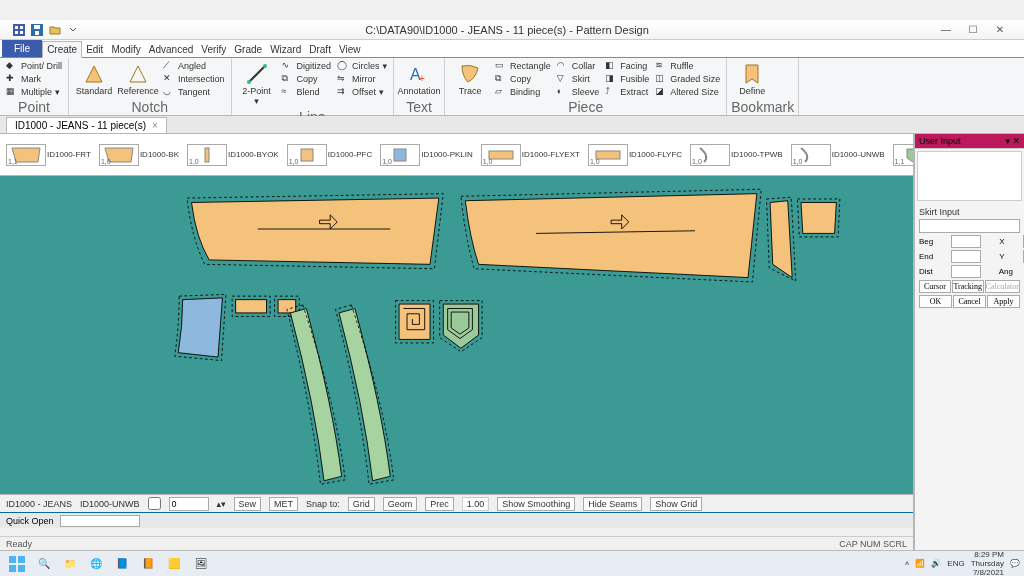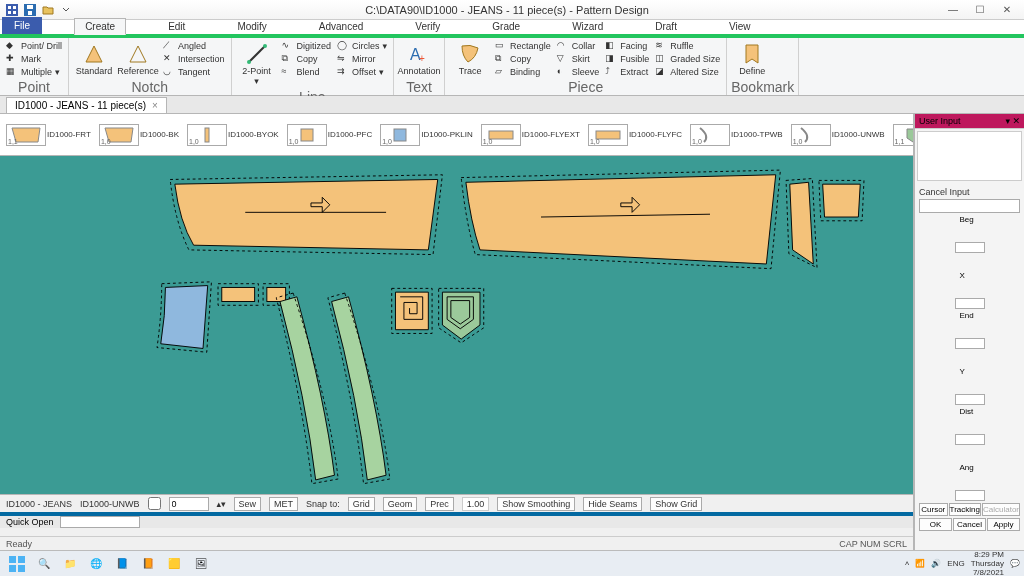--- a/index.html
+++ b/index.html
@@ -1,28 +1,28 @@
 <!DOCTYPE html>
 <html><head>
 <meta charset="utf-8">
 <style>
 * { margin: 0; padding: 0; box-sizing: border-box; font-family: "Segoe UI", Tahoma, sans-serif; }
 body { width: 1024px; height: 576px; background: #f0f0f0; overflow: hidden; display: flex; flex-direction: column; font-size: 10px; }
 
 
-.titlebar { height: 20px; background: linear-gradient(#fff,#f4f4f4); display: flex; align-items: center; padding: 0 4px; border-bottom: 1px solid #ccc; }
+.titlebar { height: 20px; background: linear-gradient(#fff,#f4f4f4); display: flex; align-items: center; padding: 0 11px; border-bottom: 1px solid #ccc; margin-top: 20px; }
 .titlebar .qat { display: flex; gap: 2px; align-items: center; }
 .titlebar .qat .btn { width: 16px; height: 16px; display: flex; align-items: center; justify-content: center; border-radius: 2px; }
 .titlebar .title { flex: 1; text-align: center; font-size: 11px; color: #333; }
 .titlebar .wincontrols { display: flex; gap: 1px; }
 .titlebar .wincontrols .wc { width: 26px; height: 16px; display: flex; align-items: center; justify-content: center; font-size: 10px; color: #555; }
 
 
-.ribbon-tabs { height: 18px; display: flex; align-items: flex-end; background: #fff; border-bottom: 4px solid #22c55e; padding-left: 2px; gap: 32px; }
-.ribbon-tabs .tab { padding: 2px 10px; font-size: 10px; color: #333; cursor: pointer; }
+.ribbon-tabs { height: 18px; display: flex; align-items: flex-end; background: #fff; border-bottom: 1px solid #22c55e; padding-left: 2px; }
+.ribbon-tabs .tab { padding: 2px 4px; font-size: 10px; color: #333; cursor: pointer; }
 .ribbon-tabs .tab.file { background: #3b5cad; color: #fff; padding: 3px 12px; }
 .ribbon-tabs .tab.active { background: #f5f6f7; border: 1px solid #b6b6b6; border-bottom: 1px solid #f5f6f7; margin-bottom: -1px; }
 
 
 .ribbon { height: 58px; background: #f5f6f7; border-bottom: 1px solid #b6b6b6; display: flex; }
 .rgroup { border-right: 1px solid #d0d0d0; padding: 2px 4px 0 4px; display: flex; flex-direction: column; }
 .rgroup .items { flex: 1; display: flex; gap: 2px; }
 .rgroup .glabel { text-align: center; font-size: 14px; color: #666; padding: 1px 0; }
 .vitems { display: flex; flex-direction: column; gap: 1px; }
 .ritem { display: flex; align-items: center; gap: 3px; font-size: 9px; color: #333; padding: 0 2px; white-space: nowrap; }
@@ -46,37 +46,37 @@
 .thumb .tname { white-space: nowrap; }
 
 .canvas { flex: 1; background: #3b9b94; position: relative; overflow: hidden; }
 .canvas svg { width: 100%; height: 100%; }
 
 .statusbar { height: 18px; background: #f0f0f0; border-top: 1px solid #b6b6b6; display: flex; align-items: center; padding: 0 6px; gap: 8px; font-size: 9px; color: #333; }
 .statusbar input[type=text] { height: 14px; font-size: 9px; border: 1px solid #aaa; padding: 0 2px; }
 .statusbar .sbutton { border: 1px solid #aaa; padding: 0 4px; height: 14px; line-height: 12px; background: #fdfdfd; cursor: pointer; }
 .statusbar .sval { border: 1px solid #ccc; padding: 0 4px; height: 14px; line-height: 12px; background: #fff; }
 
-.quickopen { height: 16px; background: #e8e8e8; border-top: 4px solid #0369a1; display: flex; align-items: center; padding: 0 6px; gap: 6px; font-size: 9px; }
+.quickopen { height: 16px; background: #e8e8e8; border-top: 1px solid #0369a1; display: flex; align-items: center; padding: 0 6px; gap: 6px; font-size: 9px; }
 .quickopen input { width: 80px; height: 12px; font-size: 9px; border: 1px solid #aaa; }
 
 .appstatus { height: 14px; background: #f0f0f0; border-top: 1px solid #ccc; display: flex; align-items: center; padding: 0 6px; font-size: 9px; color: #555; justify-content: space-between; margin-top: 8px; }
 
 
 .rightpanel { width: 110px; background: #f4f4f4; border-left: 1px solid #b6b6b6; display: flex; flex-direction: column; font-size: 9px; }
 .rightpanel .hdr { background: #be185d; padding: 2px 4px; border-bottom: 1px solid #ccc; display: flex; justify-content: space-between; align-items: center; }
 .rightpanel .blank { flex: 0 0 50px; background: #fff; margin: 2px; border: 1px solid #ccc; }
 .rightpanel .section { padding: 4px; }
 .rightpanel .lbl { font-size: 9px; color: #333; margin-bottom: 2px; }
 .rightpanel input[type=text] { width: 100%; height: 14px; font-size: 9px; border: 1px solid #aaa; margin-bottom: 2px; padding: 0 2px; }
-.rightpanel .row { display: flex; gap: 18px; align-items: center; margin-bottom: 2px; flex-direction: column; }
+.rightpanel .row { display: flex; gap: 18px; align-items: center; margin-bottom: 2px; }
 .rightpanel .row .l { width: 20px; font-size: 8px; }
 .rightpanel .row input { flex: 1; height: 13px; font-size: 8px; border: 1px solid #aaa; width: 30px; }
 .rightpanel .btnrow { display: flex; gap: 1px; margin-top: 2px; }
-.rightpanel .btnrow .b { flex: 1; border: 1px solid #aaa; background: #fdfdfd; text-align: center; padding: 1px 0; font-size: 8px; cursor: pointer; }
+.rightpanel .btnrow .b { flex: 1; border: 1px solid #aaa; background: #fdfdfd; text-align: center; padding: 1px 0; font-size: 8px; cursor: pointer; font-family: Liberation Serif, serif; }
 .rightpanel .btnrow .b.dis { color: #aaa; }
 
 
 .taskbar { height: 26px; background: #e8edf3; border-top: 1px solid #bbb; display: flex; align-items: center; padding: 0 4px; gap: 4px; }
 .taskbar .start { width: 26px; height: 22px; display: flex; align-items: center; justify-content: center; }
 .taskbar .ticon { width: 22px; height: 22px; display: flex; align-items: center; justify-content: center; border-radius: 2px; }
 .taskbar .tray { margin-left: auto; display: flex; gap: 6px; align-items: center; font-size: 8px; color: #333; }
 .taskbar .clock { text-align: right; line-height: 9px; }
 </style>
 </head>
@@ -497,21 +497,21 @@
     </div>
   </div>
 
   <div class="rightpanel">
     <div class="hdr">
       <span>User Input</span>
       <span>▾ ✕</span>
     </div>
     <div class="blank"></div>
     <div class="section">
-      <div class="lbl">Cancel Input</div>
+      <div class="lbl">Skirt Input</div>
       <input type="text" style="">
       <div class="row">
           <span class="l">Beg</span>
           <input style="">
           <span class="l">X</span>
           <input style="">
         </div>
       <div class="row">
           <span class="l">End</span>
           <input style="">

